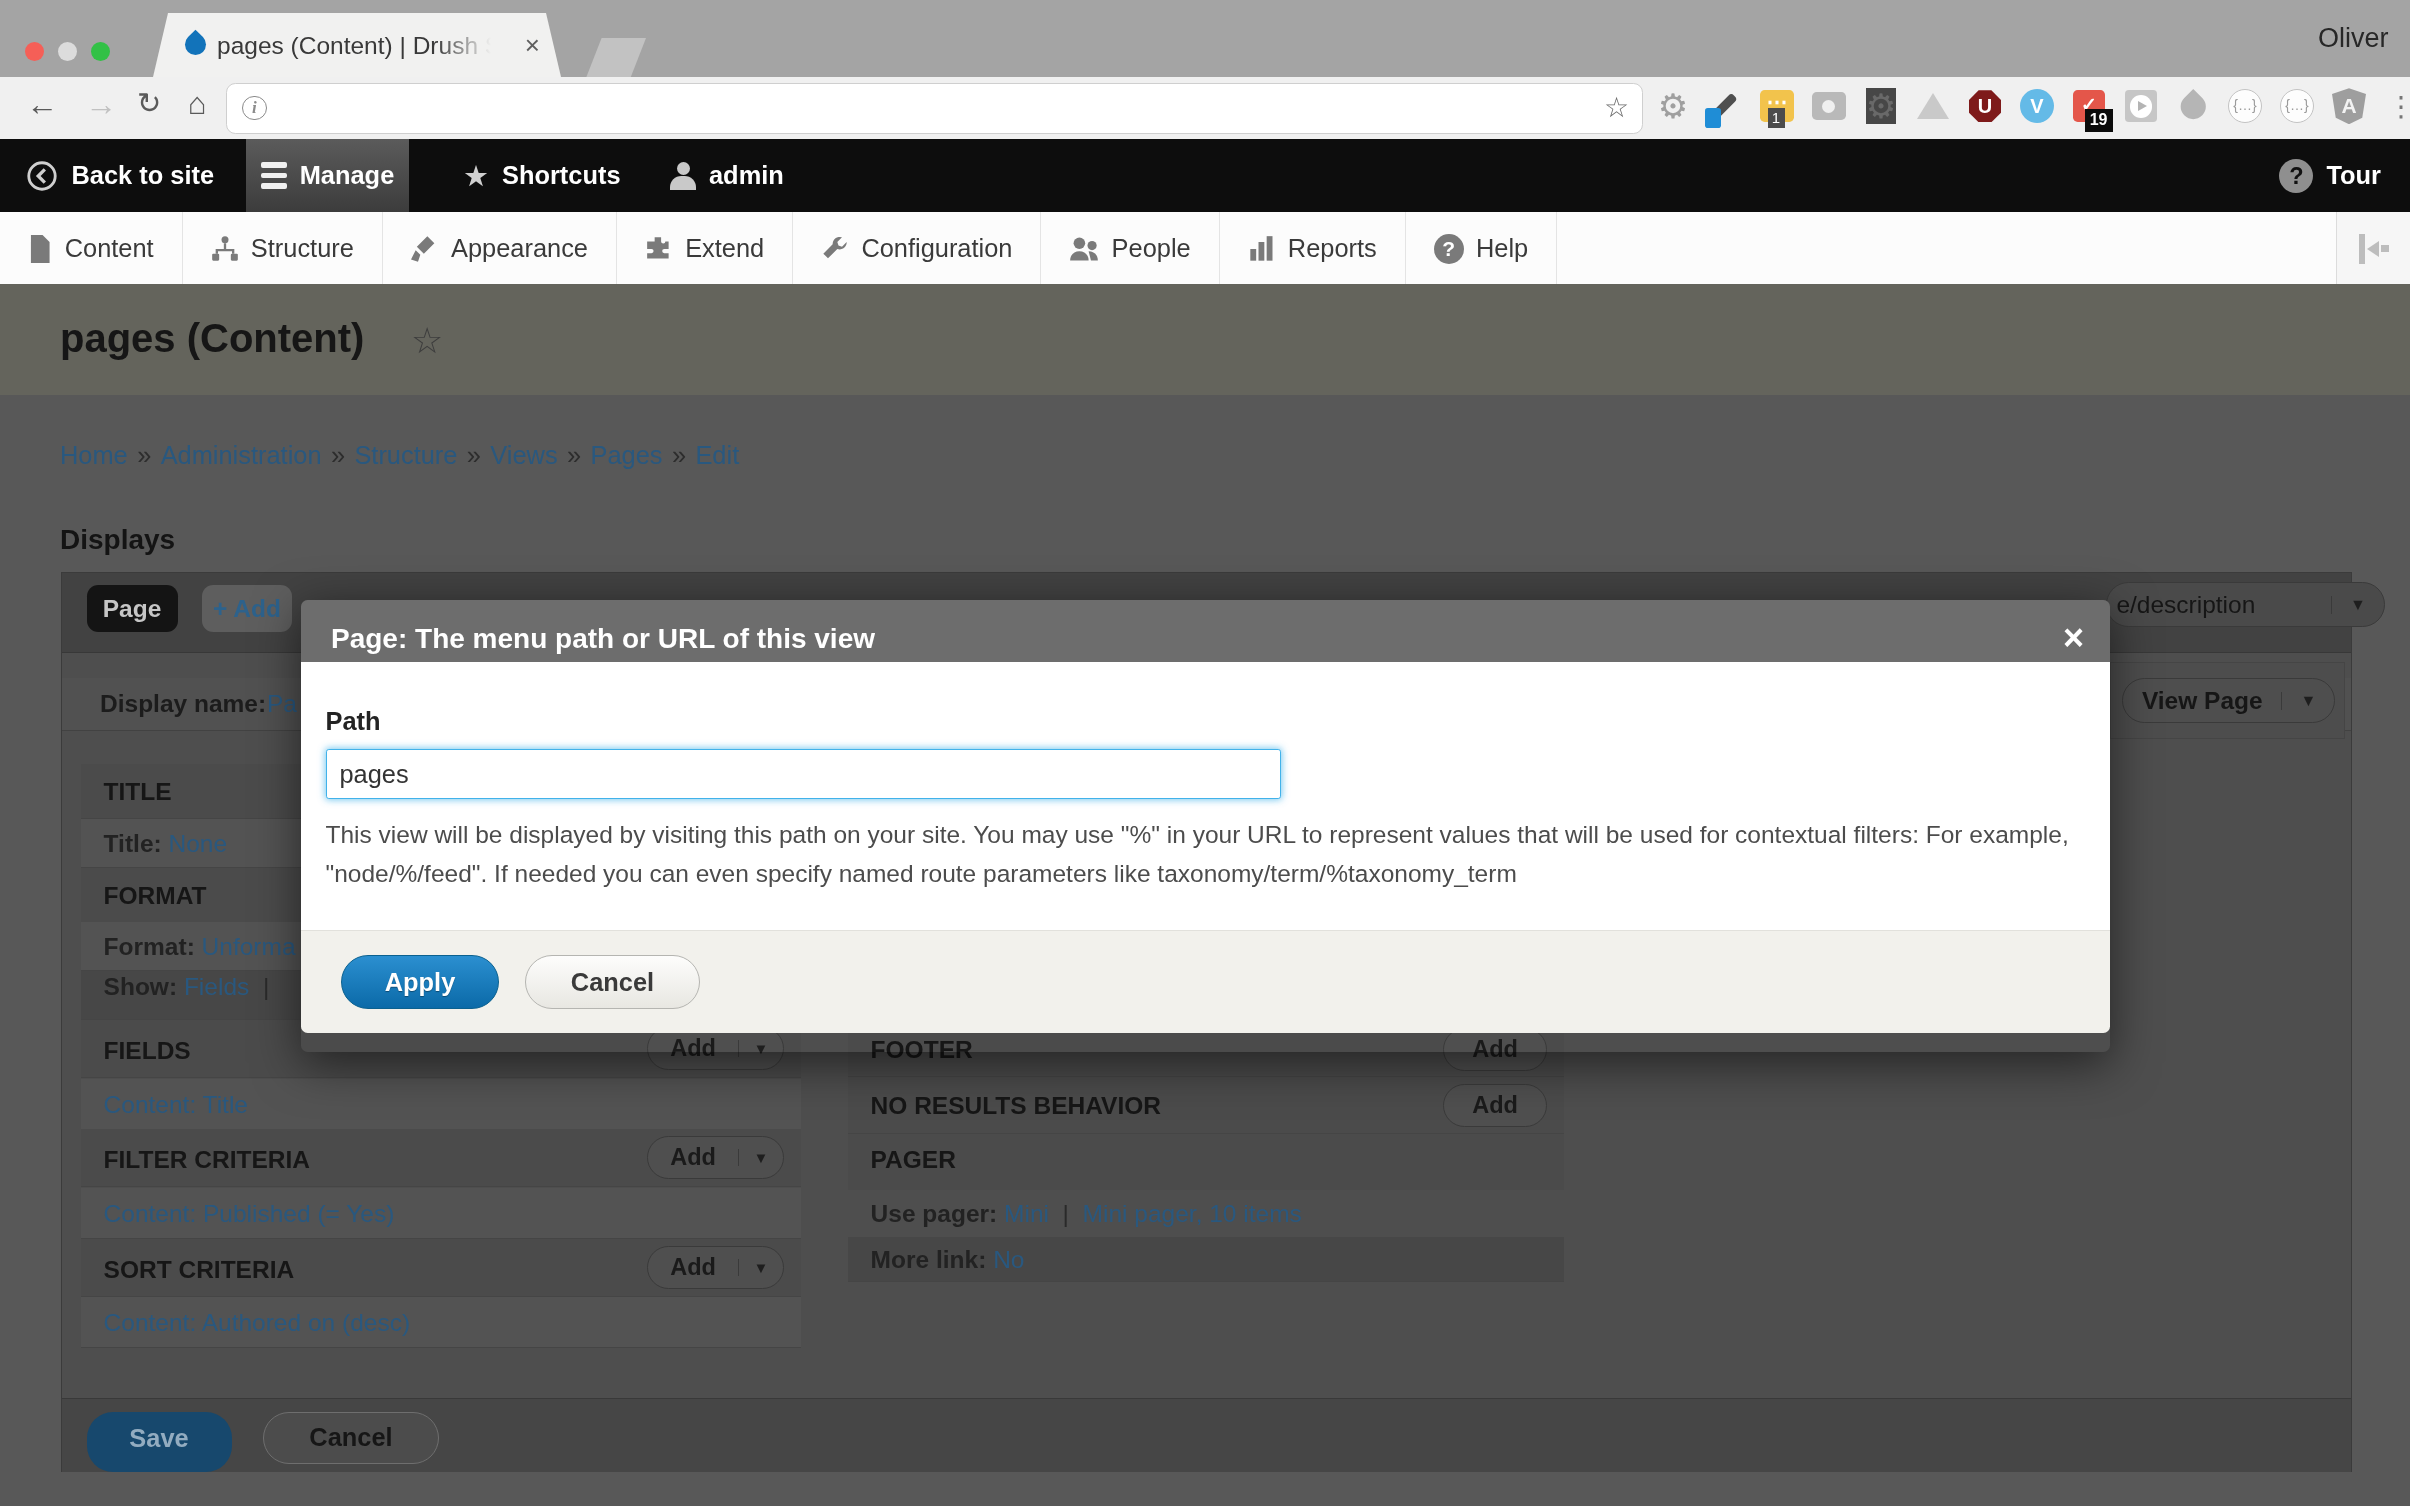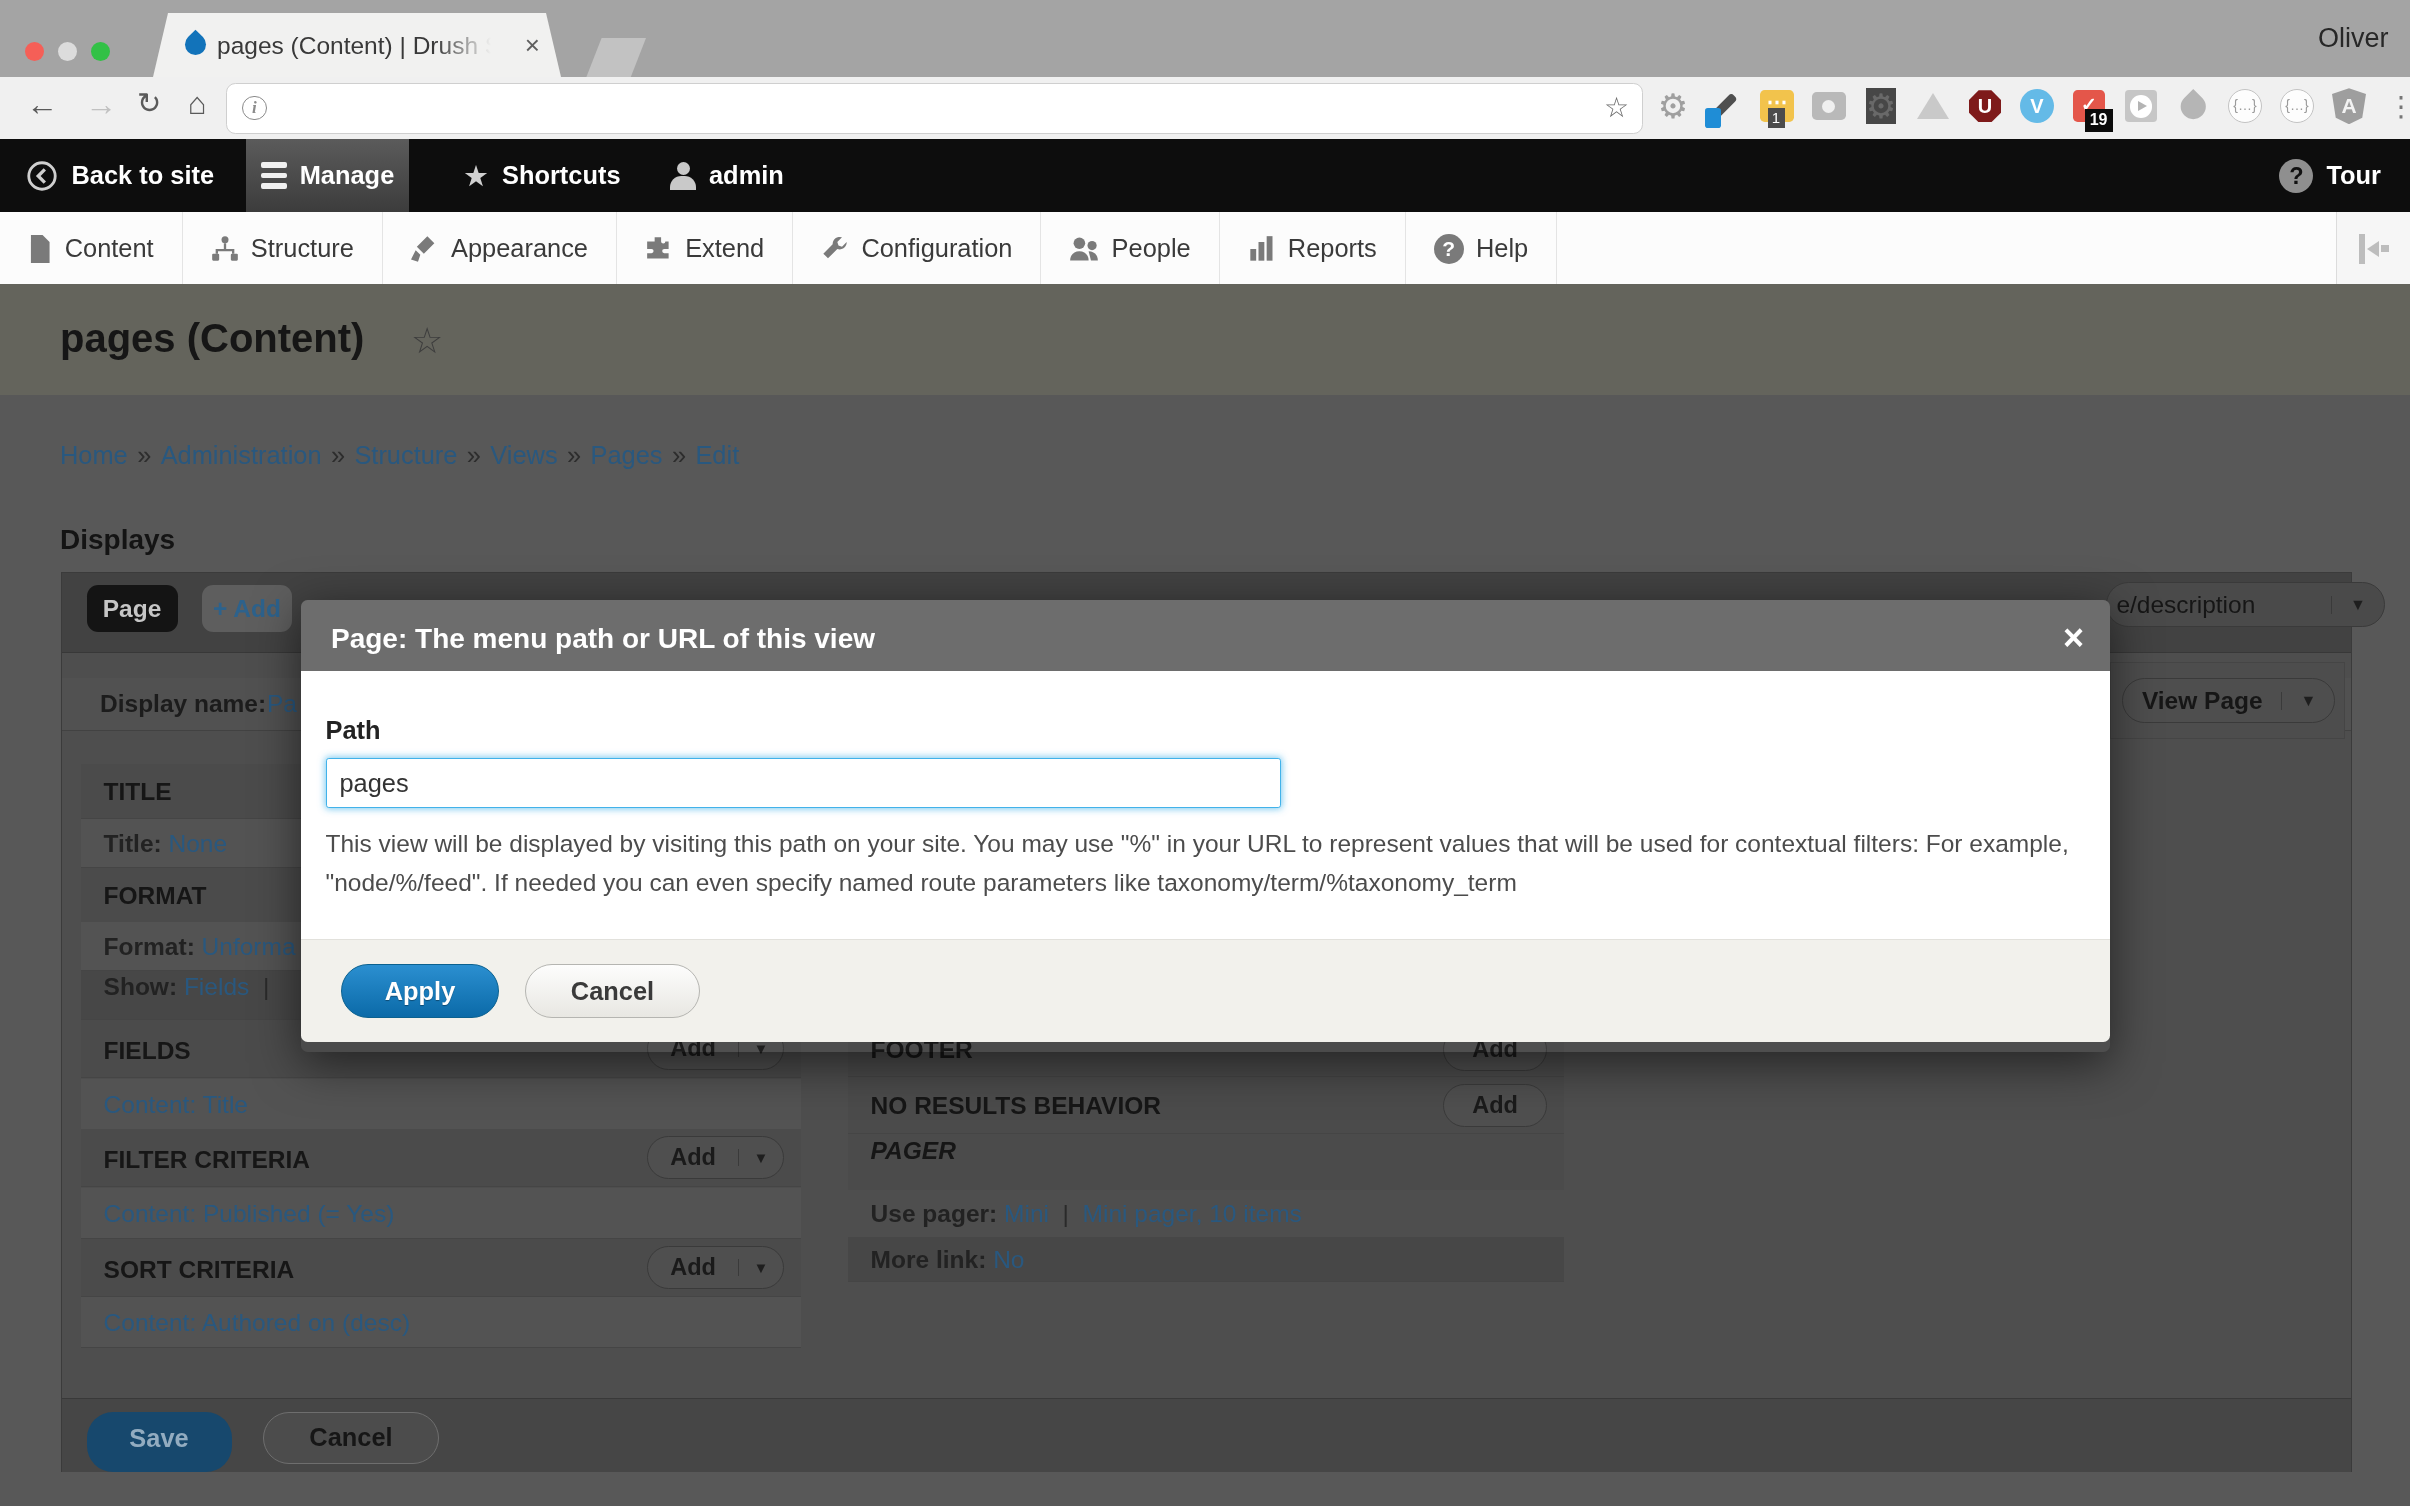--- a/index.html
+++ b/index.html
@@ -168,21 +168,21 @@
               border-top:0.9px solid #393939; }
   .save-btn{ position:absolute; left:24.5px; top:13px; width:145px; height:60px; border-radius:26px;
              background:#17486d; color:#93acc0; font-size:25.4px; font-weight:bold; text-align:center; line-height:52px; }
   .cancel-btn-dim{ position:absolute; left:201px; top:13px; width:176px; height:52px; border-radius:26px;
              background:#4c4c4c; border:1.9px solid #6e6e6e; color:#161616; font-size:25.4px; font-weight:bold;
              text-align:center; line-height:48px; }
 
   
   .modal{ position:absolute; left:301px; top:600px; width:1809px; height:452px; z-index:60;
           border-radius:6.6px; box-shadow:0 11.3px 47px rgba(0,0,0,.55); }
-  .m-head{ position:relative; height:71px; background:#6d6d6d; border-radius:6.6px 6.6px 0 0; }
+  .m-head{ position:relative; height:62px; background:#6d6d6d; border-radius:6.6px 6.6px 0 0; }
   .m-title{ position:absolute; left:30px; top:22.6px; font-size:28px; font-weight:bold; color:#fff; }
   .m-close{ position:absolute; right:26px; top:17px; font-size:36px; font-weight:bold; color:#fff; }
   .m-body{ position:relative; height:268px; background:#fff; }
   .m-path-lbl{ position:absolute; left:24.5px; top:45px; font-size:25.4px; font-weight:bold; color:#232323; }
   .m-input{ position:absolute; left:24.5px; top:87px; width:955px; height:50px; border:1.9px solid #41b2ea;
             border-radius:2.8px; box-shadow:0 0 7.5px 0.9px rgba(65,178,234,.7); font-size:25.4px; padding:0 13px;
             color:#333; font-family:"Liberation Sans", sans-serif; outline:none; }
   .m-desc{ position:absolute; left:24.5px; top:153px; width:1748px; font-size:24.5px; color:#4c4c4c;
            line-height:39px; }
   .m-foot{ position:relative; height:103px; background:#f2f1ec; border-radius:0 0 6.6px 6.6px;
@@ -455,21 +455,21 @@
     <div class="col rcol">
       <div class="row hdr" style="top:450px;height:54px;">
           <span class="cap" style="top:13px;">FOOTER</span>
         <div class="addonly" style="top:4.7px;">Add</div>
       </div>
       <div class="row hdr" style="top:504px;height:57px;">
           <span class="cap" style="top:15px;">NO RESULTS BEHAVIOR</span>
         <div class="addonly" style="top:6.6px;">Add</div>
       </div>
       <div class="row hdr" style="top:561px;height:56px;border-bottom:none;">
-          <span class="cap" style="top:3px;font-style:italic;">PAGER</span>
+          <span class="cap" style="top:12px;">PAGER</span>
         </div>
       <div class="row lnk" style="top:617px;height:47px;background:#4e4e4e;border-bottom:none;">
         <span class="cap" style="top:10.4px;"><span class="blbl">Use pager:</span> <a class="blink">Mini</a> &nbsp;<span style="color:#2a2a2a;">|</span>&nbsp; <a class="blink">Mini pager, 10 items</a></span>
       </div>
       <div class="row lnk dark" style="top:664px;height:45px;">
           <span class="cap" style="top:9.4px;"><span class="blbl">More link:</span> <a class="blink">No</a></span>
         </div>
     </div>
 
     <div class="dbox-foot">

